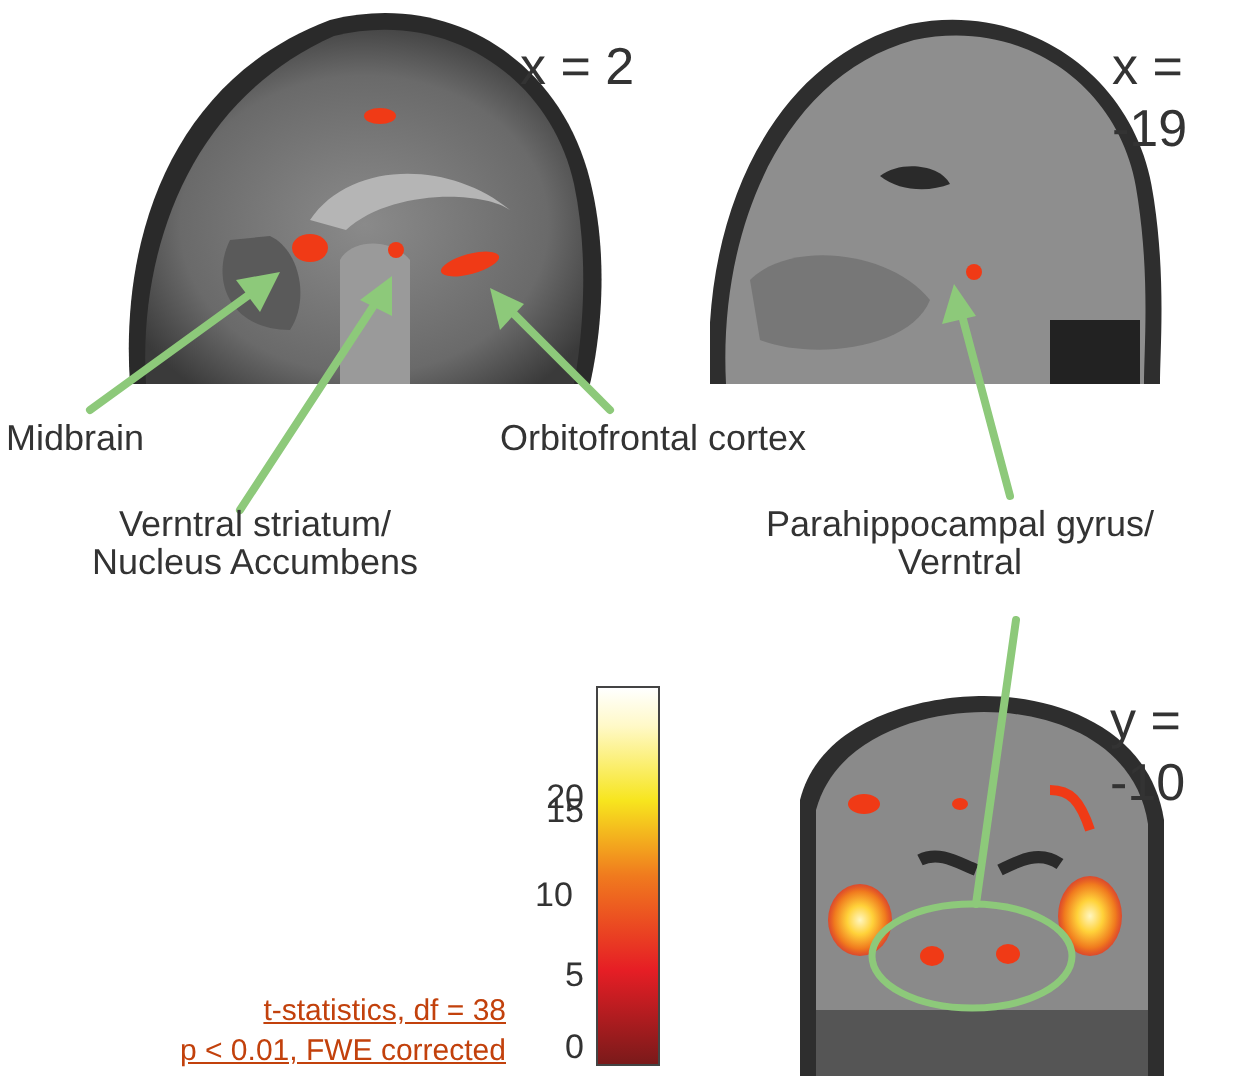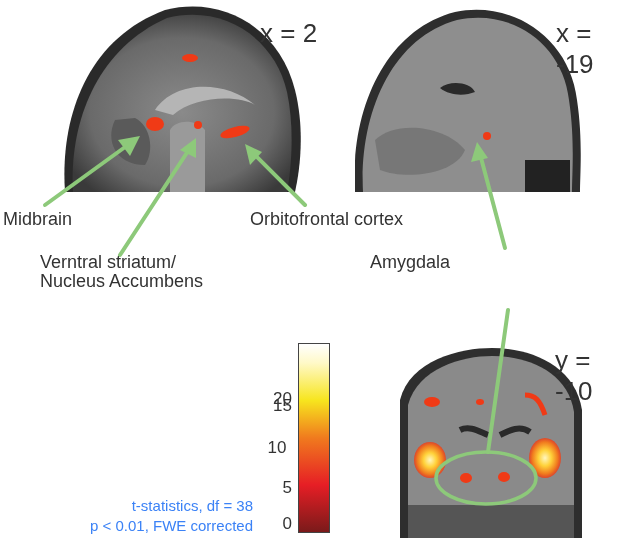--- a/index.html
+++ b/index.html
@@ -1,25 +1,25 @@
 <!DOCTYPE html>
 <html><head>
 <meta charset="utf-8">
 <style>
   html, body { margin:0; padding:0; background:#ffffff; }
   body { width:630px; height:540px; position:relative; overflow:hidden;
          font-family:"Liberation Sans", "DejaVu Sans", sans-serif; color:#333; }
   .abs { position:absolute; }
   .label { position:absolute; font-size:18px; color:#333; white-space:nowrap; line-height:19px; }
-  .center { text-align:left; }
+  .center { text-align:center; }
   .coord { position:absolute; font-size:26px; color:#333; }
   .panel { position:absolute; overflow:hidden; background:#fff; }
   svg { display:block; }
   .cbar-tick { position:absolute; font-size:17px; color:#333; text-align:right; width:30px; }
-  .stats { position:absolute; font-size:15px; color:#3b82f6; text-align:right; line-height:20px; }
+  .stats { position:absolute; font-size:15px; color:#c2410c; text-align:right; line-height:20px;text-decoration:underline; }
 </style>
 </head>
 <body>
 
 <div class="panel" style="left:55px;top:0;width:260px;height:192px;">
   <svg width="260" height="192" viewBox="0 0 260 192">
     <defs>
       <radialGradient id="g1" cx="50%" cy="55%" r="60%">
         <stop offset="0%" stop-color="#8a8a8a"></stop>
         <stop offset="70%" stop-color="#6a6a6a"></stop>
@@ -96,21 +96,22 @@
   <ellipse cx="486" cy="478" rx="50" ry="26" fill="none" stroke="#8dc97a" stroke-width="3.5"></ellipse>
 </svg>
 
 <div class="label" style="left:3px;top:210px;">Midbrain</div>
 <div class="label" style="left:230px;top:210px;margin-left:20px;">Orbitofrontal cortex</div>
 <div class="label center" style="left:40px;top:253px;width:175px;">
   <div>Verntral striatum/</div>
   <div>Nucleus Accumbens</div>
 </div>
 <div class="label center" style="left:370px;top:253px;width:220px;">
-  <div>Amygdala</div>
+  <div>Parahippocampal gyrus/</div>
+  <div>Verntral</div>
 </div>
 
 <div class="abs" style="left:298px;top:343px;width:32px;height:190px;border:1.5px solid #444;box-sizing:border-box;background:linear-gradient(to top,#7a1a1a 0%,#e61e25 25%,#f07a1e 50%,#f7e51e 70%,#fff9c8 90%,#ffffff 100%);"></div>
 <div class="cbar-tick" style="left:262px;top:354px;margin-top:35px;">20</div>
 <div class="cbar-tick" style="left:262px;top:396px;">15</div>
 <div class="cbar-tick" style="left:262px;top:438px;text-align:center;">10</div>
 <div class="cbar-tick" style="left:262px;top:478px;">5</div>
 <div class="cbar-tick" style="left:262px;top:514px;">0</div>
 
 <div class="stats" style="left:20px;top:496px;width:233px;">

